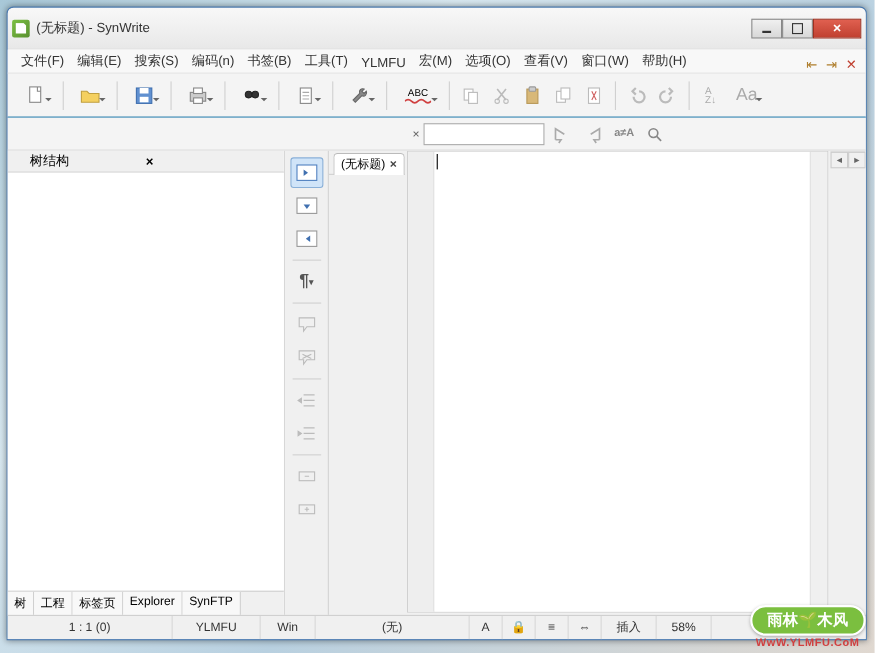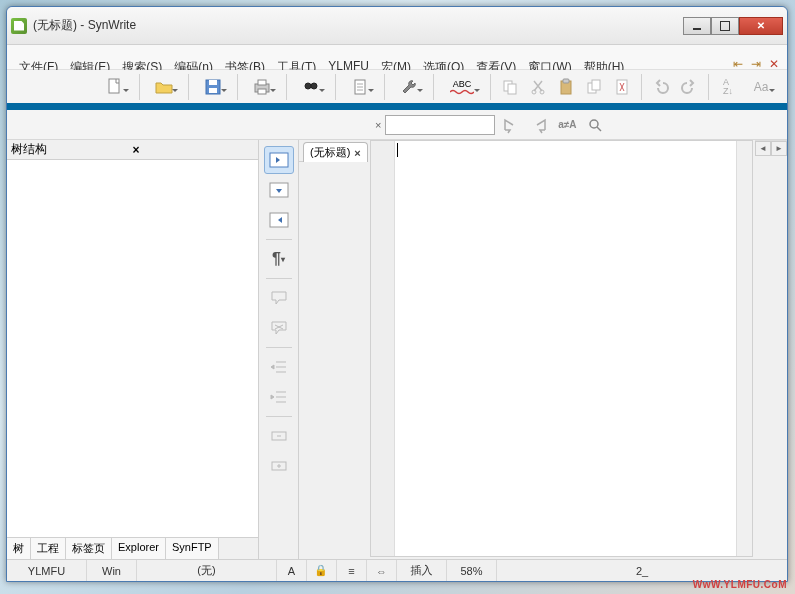--- a/index.html
+++ b/index.html
@@ -8,37 +8,37 @@
 .titlebar { height: 38px; background: linear-gradient(#f8f8f8, #e8e8e8); display: flex; align-items: center; padding: 0 4px; border-radius: 6px 6px 0 0; border-bottom: 1px solid #d0d0d0; }
 .titlebar-icon { width: 16px; height: 16px; background: linear-gradient(135deg, #7bc043, #5a9030); border-radius: 2px; margin-right: 6px; position: relative; }
 .titlebar-icon::after { content: ""; position: absolute; top: 3px; left: 3px; width: 10px; height: 10px; background: #fff; clip-path: polygon(0 0, 70% 0, 100% 30%, 100% 100%, 0 100%); }
 .title-text { font-size: 12px; color: #333; flex: 1; }
 .win-btns { display: flex; gap: 0; }
 .win-btn { width: 28px; height: 18px; border: 1px solid #888; background: linear-gradient(#f0f0f0, #d8d8d8); display: flex; align-items: center; justify-content: center; font-size: 10px; cursor: pointer; }
 .win-btn.min::before { content: ""; width: 8px; height: 2px; background: #333; margin-top: 6px; }
 .win-btn.max::before { content: ""; width: 8px; height: 8px; border: 1px solid #333; }
 .win-btn.close { background: linear-gradient(#e06050, #c04030); color: #fff; font-weight: bold; border-color: #a03020; width: 44px; }
 .win-btn.close::before { content: "✕"; font-size: 10px; }
-.menubar { height: 22px; background: #f8f8f8; display: flex; align-items: flex-start; padding: 12px 6px; border-bottom: 1px solid #e0e0e0; }
+.menubar { height: 22px; background: #f8f8f8; display: flex; align-items: flex-end; padding: 0 6px; border-bottom: 1px solid #e0e0e0; }
 .menu-item { font-size: 12px; padding: 2px 6px; cursor: pointer; color: #333; }
 .menu-extra { margin-left: auto; display: flex; gap: 4px; align-items: center; }
 .ext-btn { width: 14px; height: 14px; display: flex; align-items: center; justify-content: center; font-size: 12px; color: #b08030; cursor: pointer; }
-.toolbar { height: 40px; background: #f4f4f4; display: flex; align-items: center; padding: 0 8px; gap: 2px; border-bottom: 7px solid #0369a1; justify-content: flex-end; }
+.toolbar { height: 40px; background: #f4f4f4; display: flex; align-items: center; padding: 0 8px; gap: 2px; border-bottom: 1px solid #0369a1; }
 .tb-btn { width: 26px; height: 32px; display: flex; align-items: center; justify-content: center; cursor: pointer; border-radius: 3px; position: relative; }
 .tb-btn.drop { width: 36px; }
 .tb-btn.drop::after { content: ""; position: absolute; right: 4px; bottom: 8px; border: 3px solid transparent; border-top-color: #666; }
 .tb-sep { width: 1px; height: 26px; background: #d0d0d0; margin: 0 4px; }
 .ico { width: 20px; height: 20px; display: block; }
 .toolbar2 { height: 30px; background: #f4f4f4; display: flex; align-items: center; padding: 0 8px; gap: 4px; border-bottom: 1px solid #d8d8d8; }
 .search-label { font-size: 11px; color: #666; margin-left: 360px; }
 .search-input { width: 110px; height: 20px; border: 1px solid #aaa; font-size: 11px; padding: 0 4px; }
 .tb2-btn { width: 24px; height: 24px; display: flex; align-items: center; justify-content: center; cursor: pointer; color: #888; border-radius: 3px; font-weight: bold; }
 .main { flex: 1; display: flex; background: #f0f0f0; overflow: hidden; }
 .sidebar { width: 252px; background: #fff; border-right: 1px solid #d0d0d0; display: flex; flex-direction: column; }
-.side-header { height: 20px; display: flex; align-items: center; padding: 0 4px; font-size: 12px; background: #f0f0f0; border-bottom: 1px solid #d0d0d0; }
+.side-header { height: 20px; display: flex; align-items: center; padding: 0 20px; font-size: 12px; background: #f0f0f0; border-bottom: 1px solid #d0d0d0; }
 .side-header span { flex: 1; }
 .side-close { cursor: pointer; font-weight: bold; }
 .side-body { flex: 1; background: #fff; }
 .side-tabs { height: 22px; display: flex; border-top: 1px solid #d0d0d0; background: #f0f0f0; font-size: 11px; }
 .side-tab { padding: 3px 6px; border-right: 1px solid #d0d0d0; cursor: pointer; background: #f8f8f8; }
 .vtoolbar { width: 40px; background: #f0f0f0; border-right: 1px solid #d0d0d0; padding: 6px 0; display: flex; flex-direction: column; align-items: center; gap: 2px; }
 .vt-btn { width: 30px; height: 28px; display: flex; align-items: center; justify-content: center; cursor: pointer; border-radius: 3px; color: #555; }
 .vt-btn.active { background: #d0e4f8; border: 1px solid #8ab0d8; }
 .vt-sep { width: 26px; height: 1px; background: #d0d0d0; margin: 3px 0; }
 .editor-area { flex: 1; display: flex; flex-direction: row; background: #f0f0f0; }
@@ -191,21 +191,21 @@
         </svg>
       </div>
     <div class="tb-btn">
         <svg class="ico" viewBox="0 0 20 20">
           <path d="M8 6a5 5 0 105 5" fill="none" stroke="#bbb" stroke-width="2"></path>
           <path d="M11 3l3 3-3 3" fill="none" stroke="#bbb" stroke-width="2"></path>
         </svg>
       </div>
     <div class="tb-sep"></div>
     <div class="tb-btn" style="font-size:9px;color:#aaa;flex-direction:column;line-height:1">A<br>Z↓</div>
-    <div class="tb-btn drop" style="font-size:12px;color:#aaa">Aa</div>
+    <div class="tb-btn drop" style="font-size:16px;color:#aaa">Aa</div>
   </div>
 
   <div class="toolbar2">
     <span class="search-label">×</span>
     <input class="search-input" placeholder="" style="">
     <div class="tb2-btn">
         <svg width="18" height="18" viewBox="0 0 18 18">
           <path d="M3 14h5l-2 3M3 14V4l8 5" fill="none" stroke="#aaa" stroke-width="1.5"></path>
         </svg>
       </div>
@@ -316,29 +316,31 @@
       <div class="hscroll">
         <div class="hscroll-arrow">◄</div>
         <div class="hscroll-track"></div>
         <div class="hscroll-arrow">►</div>
       </div>
     </div>
 
   </div>
 
   <div class="statusbar">
+    <div class="status-cell" style="width:150px">1 : 1 (0)</div>
     <div class="status-cell" style="width:80px">YLMFU</div>
     <div class="status-cell" style="width:50px">Win</div>
     <div class="status-cell" style="width:140px">(无)</div>
     <div class="status-cell" style="width:30px">A</div>
     <div class="status-cell" style="width:30px">🔒</div>
     <div class="status-cell" style="width:30px">≡</div>
     <div class="status-cell" style="width:30px">⇔</div>
     <div class="status-cell" style="width:50px">插入</div>
     <div class="status-cell" style="width:50px">58%</div>
     <div class="status-cell" style="flex:1;border-right:none">2_</div>
   </div>
 
 </div>
 
 <div class="watermark">
+  <div class="wm-badge">雨林🌱木风</div>
   <div class="wm-url">WwW.YLMFU.CoM</div>
 </div>
 
 </body></html>

